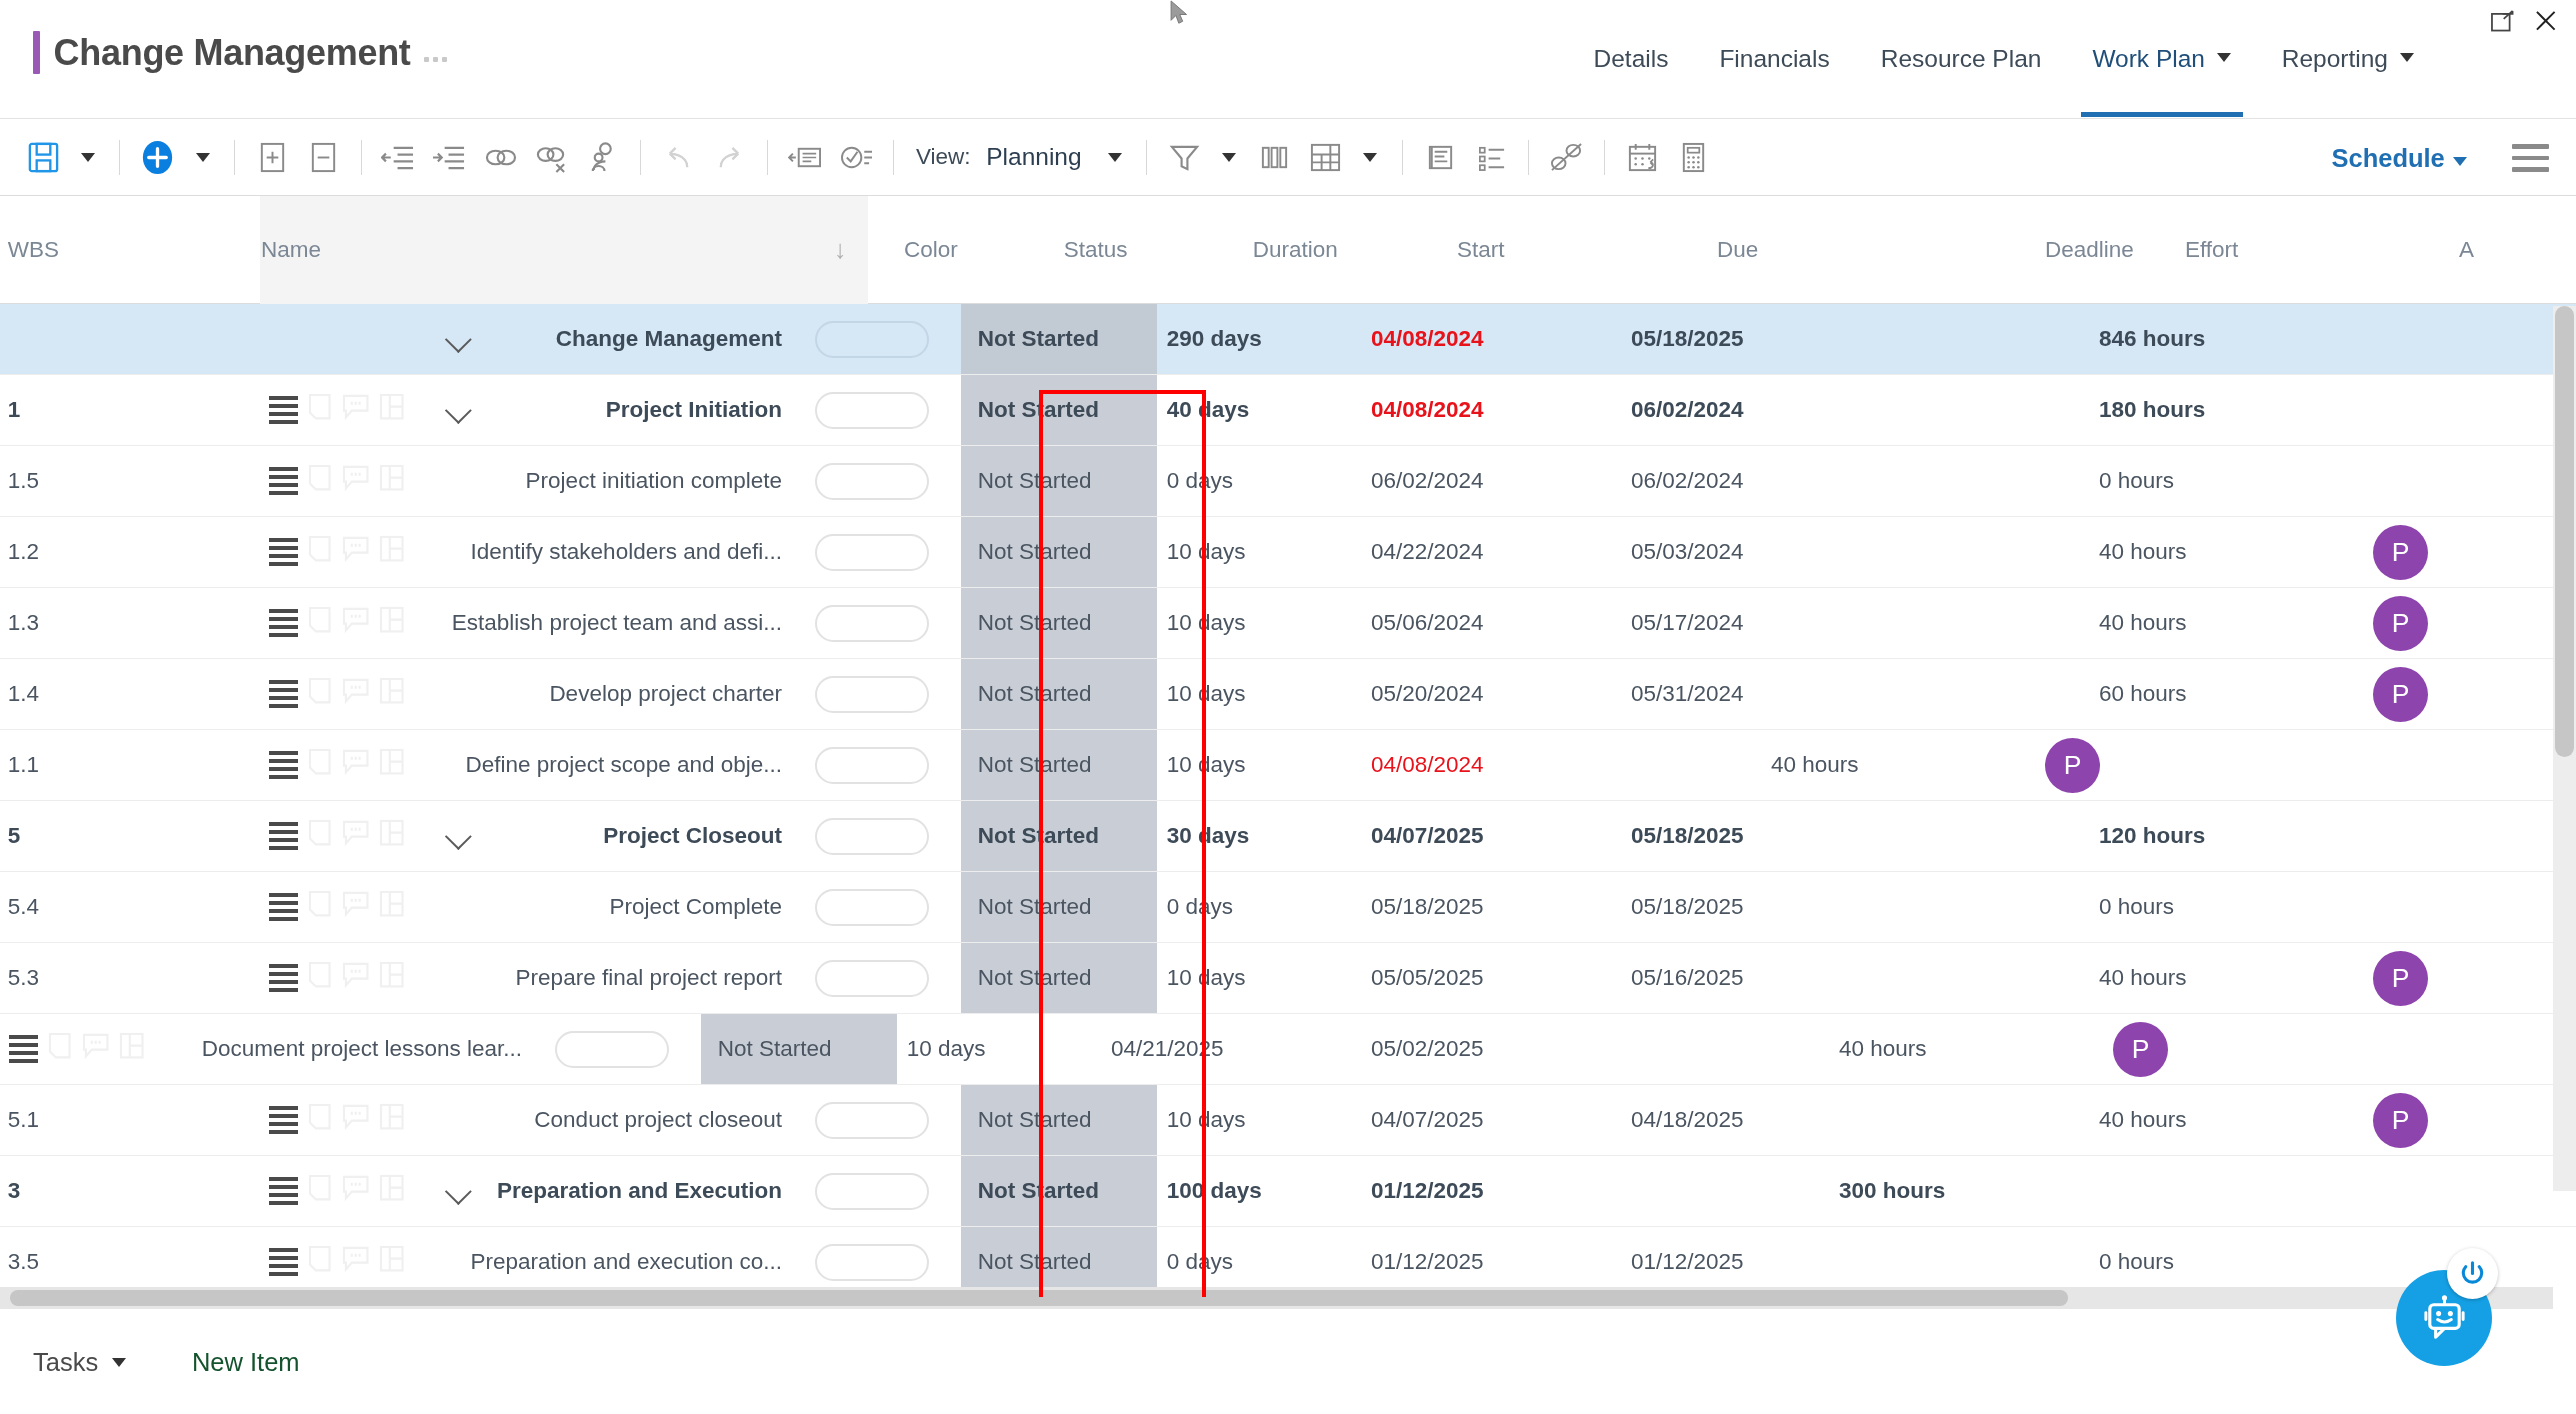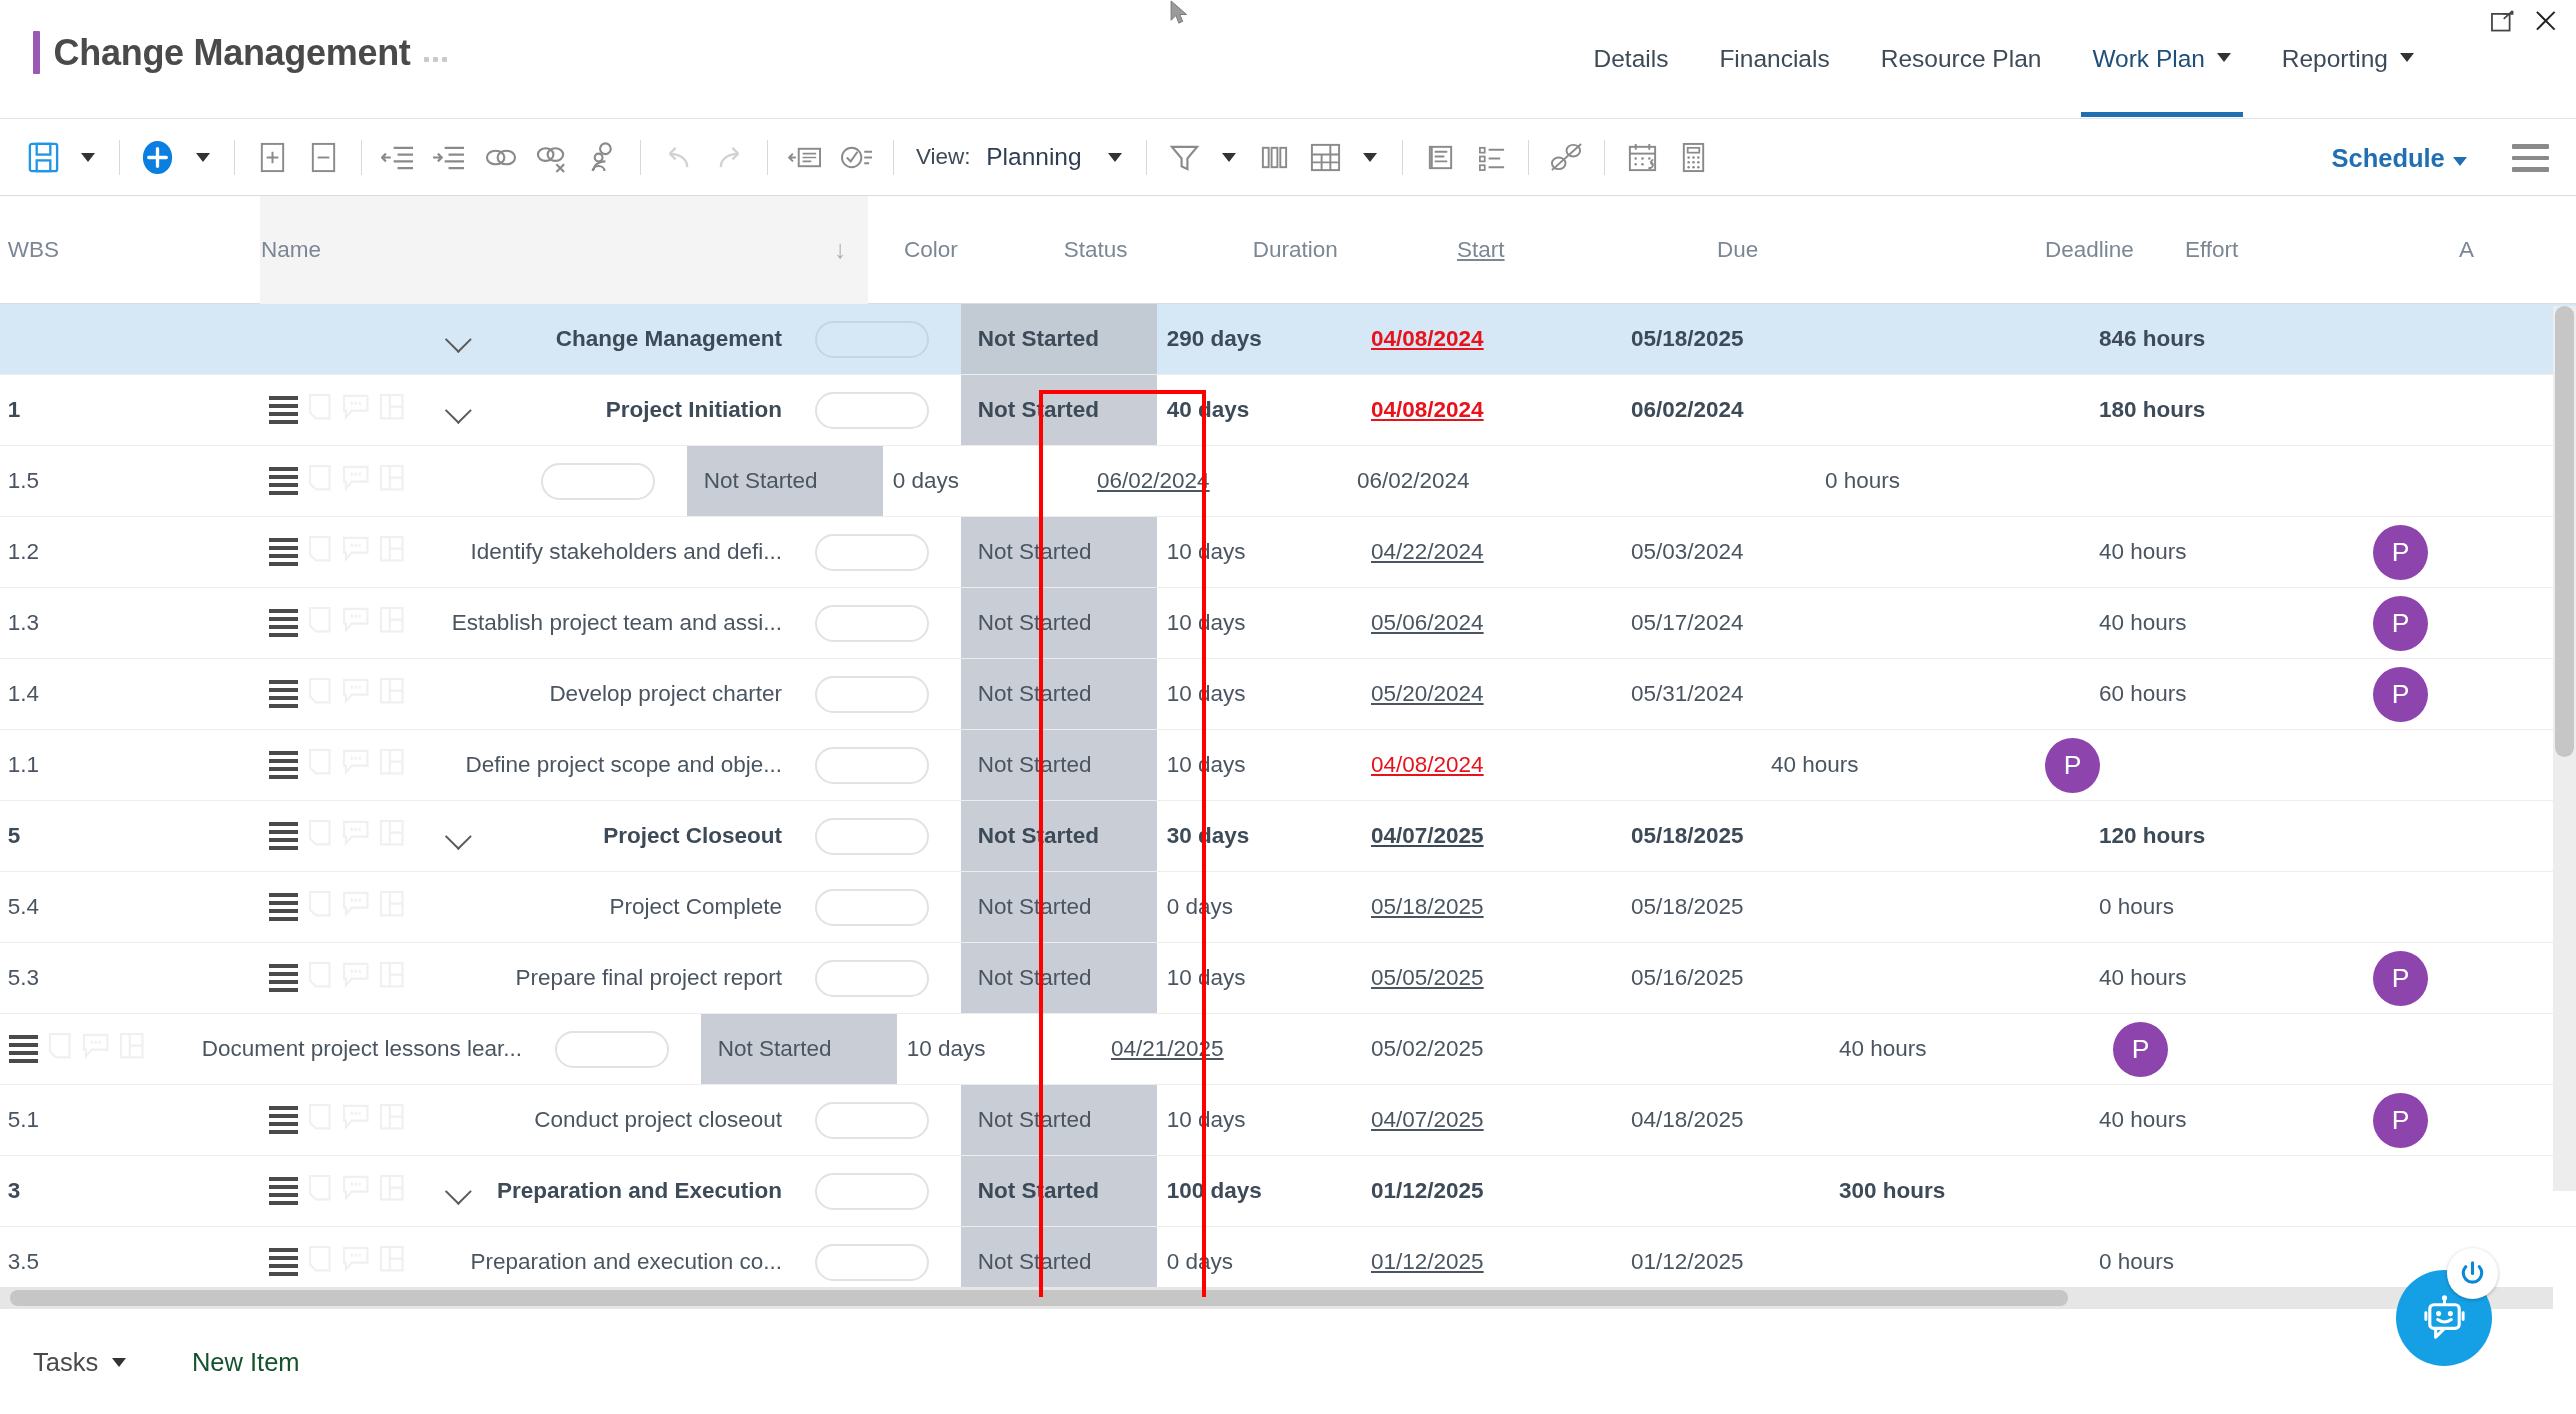--- a/index.html
+++ b/index.html
@@ -110,21 +110,21 @@
   .cell.red.bold { color:#e8121b; font-weight:bold; }
 
   .wbs { width:260px; padding-left:7.8px; }
   .c-handle { width:47px; justify-content:center; }
   .c-icons { width:103px; gap:9.8px; align-items:center; }
   .c-chev { width:98px; justify-content:center; }
   .c-name { width:235px; justify-content:flex-end; padding-right:0; }
   .c-color { width:179px; justify-content:center; }
   .c-status { width:196px; padding-left:16.7px; }
   .c-dur { width:214px; padding-left:9.8px; }
-  .c-start { width:260px;text-decoration:underline; }
+  .c-start { width:260px; }
   .c-due { width:328px; }
   .c-deadline { width:140px; }
   .c-effort { width:274px; }
   .c-assign { width:88px; justify-content:flex-start; position:relative; }
 
   .handle { display:flex; flex-direction:column; gap:3.9px; }
   .handle i { width:29px; height:3.9px; background:#4a4a4a; display:block;}
 
   .pill {
     width:114px; height:37px; border:2px solid #e2e2e2; border-radius:18.6px;
@@ -544,20 +544,21 @@
             <span><svg width="27.4" height="27.4" viewBox="0 0 28 28">
                 <path d="M2 3 H26 V18 H10 L4 25 V18 H2 Z" fill="none" stroke="#f0f0f0" stroke-width="2.2"></path>
                 <path d="M10 9 V12 M14 9 V12 M18 9 V12" stroke="#f0f0f0" stroke-width="2.2"></path>
               </svg></span>
             <span><svg width="25.5" height="27.4" viewBox="0 0 26 28">
                 <rect x="2" y="2" width="22" height="24" fill="none" stroke="#f0f0f0" stroke-width="2.2"></rect>
                 <path d="M11 2 V26 M11 14 H24" stroke="#f0f0f0" stroke-width="2.2"></path>
               </svg></span>
           </div>
           <div class="cell c-chev"></div>
+          <div class="cell c-name" style="width: 274px; white-space: nowrap;">Project initiation complete</div>
           <div class="cell c-color">
             <span class="pill"></span>
           </div>
           <div class="cell c-status status">Not Started</div>
           <div class="cell c-dur">0 days</div>
           <div class="cell c-start">06/02/2024</div>
           <div class="cell c-due">06/02/2024</div>
           <div class="cell c-deadline"></div>
           <div class="cell c-effort">0 hours</div>
           <div class="cell c-assign"></div>

